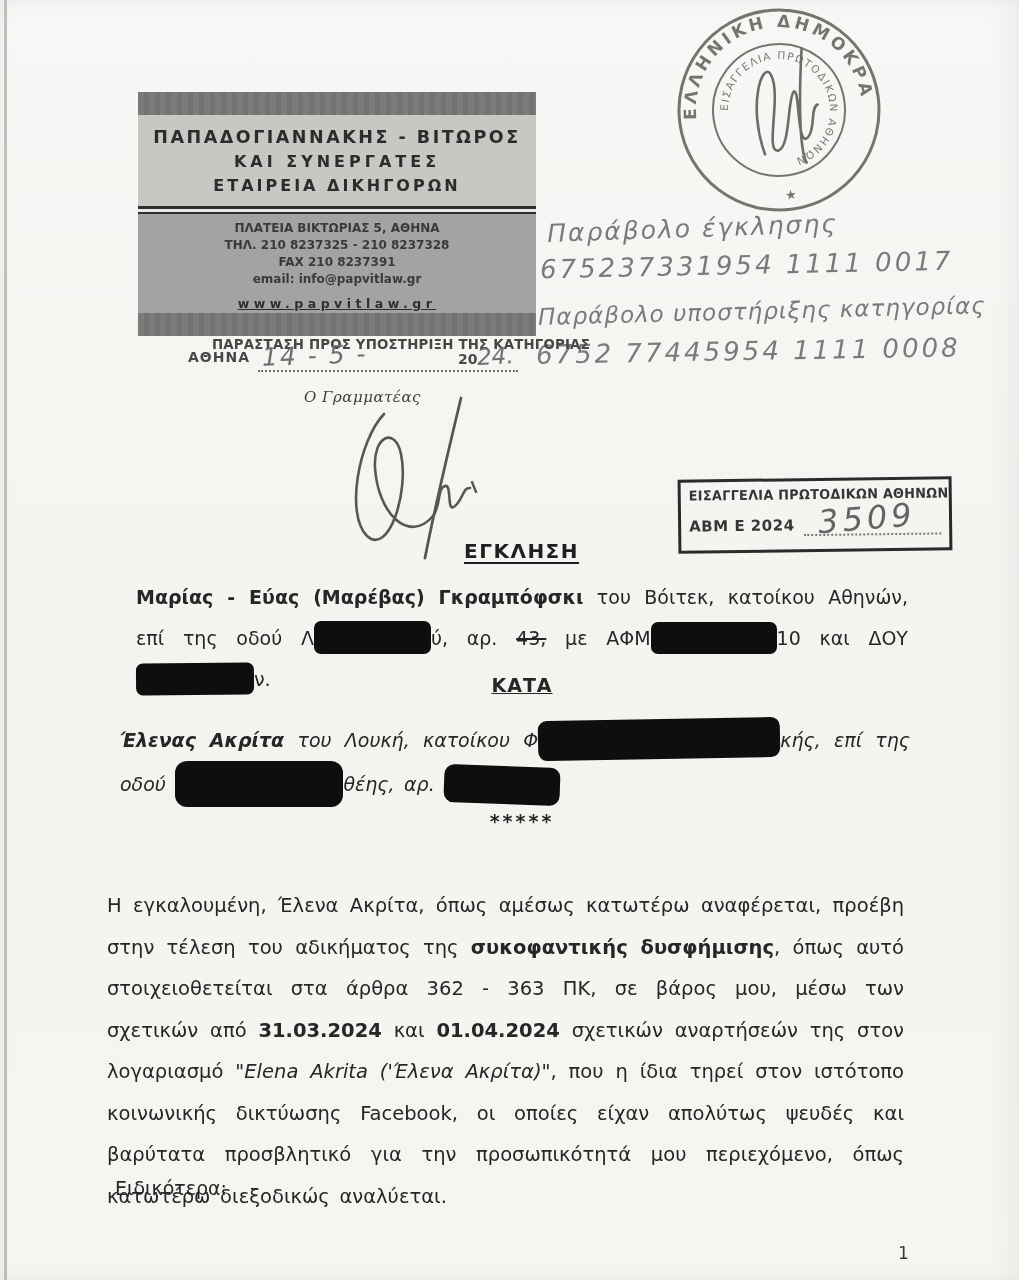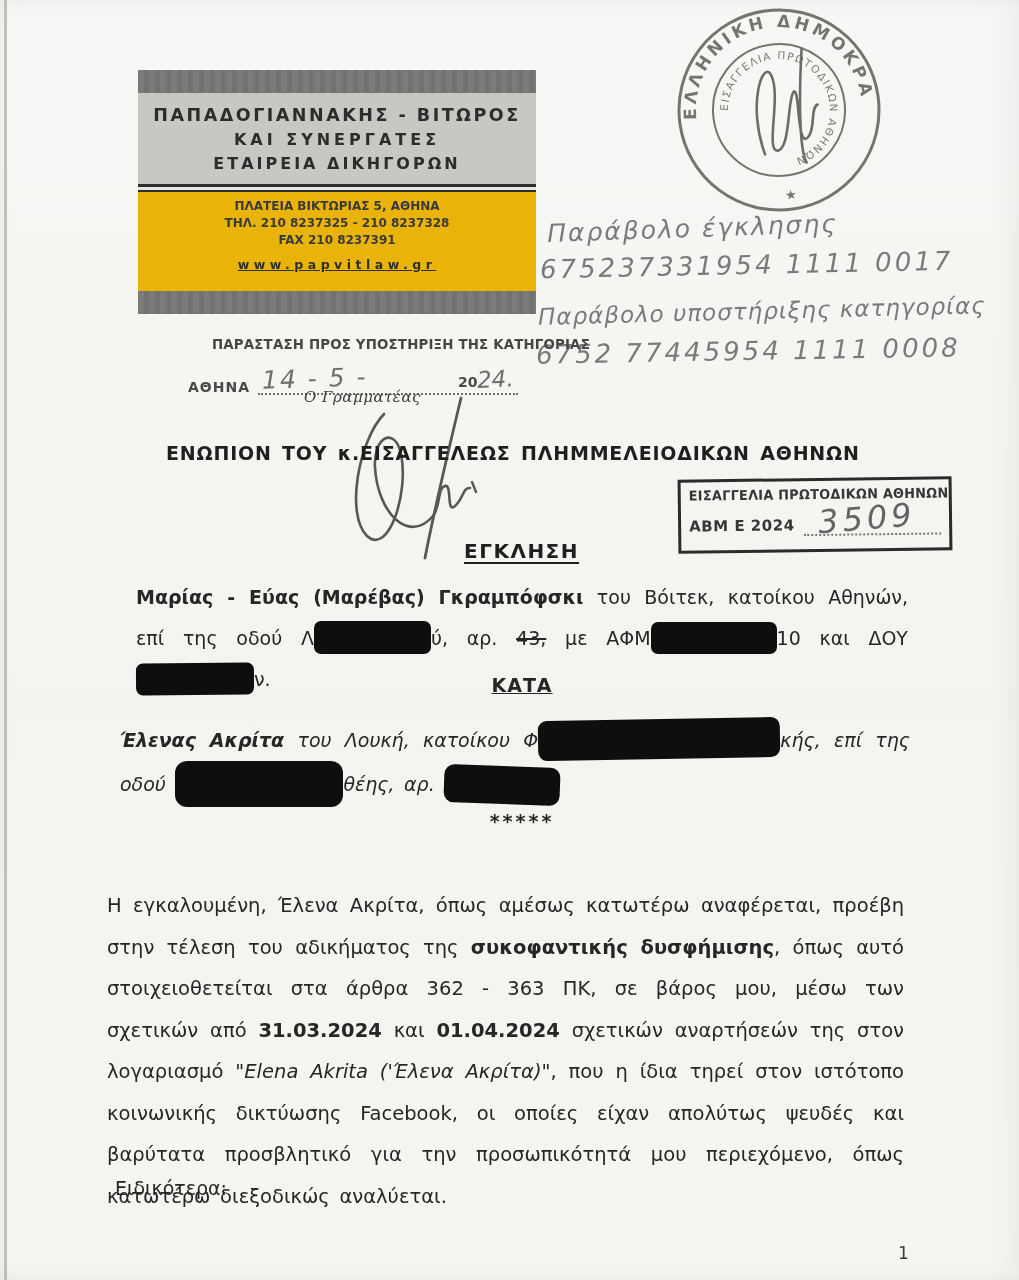--- a/index.html
+++ b/index.html
@@ -8,49 +8,49 @@
   .page {
     position:relative; width:1019px; height:1280px; margin:0 auto;
     background:linear-gradient(180deg,#f8f7f5 0%, #f4f3f0 55%, #f6f5f2 100%);
     overflow:hidden; color:#262626;
     box-shadow:inset -10px 0 25px rgba(0,0,0,0.045), inset 4px 0 10px rgba(0,0,0,0.03);
   }
   .abs { position:absolute; }
   .scan-edge { left:4px; top:0; width:3px; height:1280px; background:#b3b1ae; opacity:.8; }
 
   
-  .letterhead { left:138px; top:70px; width:398px; height:244px; background:#dddcda; }
+  .letterhead { left:138px; top:92px; width:398px; height:244px; background:#dddcda; }
   .lh-bar { width:100%; height:23px;
     background:repeating-linear-gradient(90deg,#7c7b79 0 6px,#737270 6px 11px); }
   .lh-bar-bottom { position:absolute; bottom:0; left:0; }
   .lh-name { background:#c8c7c4; text-align:center; padding:9px 2px 8px;
     font-weight:bold; color:#2c2c2c; }
   .lh-n1 { font-size:17.5px; letter-spacing:2.5px; line-height:26px; }
   .lh-n2 { font-size:16px; letter-spacing:4px; line-height:24px; }
   .lh-n3 { font-size:16px; letter-spacing:3px; line-height:24px; }
   .lh-divider { height:8px; border-top:3px solid #2e2e2e; border-bottom:2px solid #2e2e2e; background:#e9e8e5; }
-  .lh-contact { background:#eab308; text-align:center; padding-top:6px; font-weight:bold;
+  .lh-contact { background:#a3a3a3; text-align:center; padding-top:6px; font-weight:bold;
     font-size:12px; line-height:17px; color:#3a3a3a; height:114px; }
   .lh-web { display:inline-block; margin-top:7px; font-size:12.5px; letter-spacing:4.5px;
     text-decoration:underline; color:#2f2f2f;text-align:center; }
 
   
   .round-stamp { left:652px; top:0px; width:254px; height:224px; opacity:.8; }
 
   
   .hw { font-family:"DejaVu Sans", sans-serif; font-style:italic; color:#7a7a7a; white-space:nowrap; }
   .hw-notes-1 { left:547px; top:214px; font-size:25px; transform:rotate(-2deg); letter-spacing:2px; }
   .hw-notes-2 { left:540px; top:250px; font-size:26px; transform:rotate(-1.2deg); letter-spacing:3px; }
   .hw-notes-3 { left:538px; top:298px; font-size:23px; transform:rotate(-1.5deg); letter-spacing:1px; }
   .hw-notes-4 { left:536px; top:336px; font-size:26px; transform:rotate(-1deg); letter-spacing:3px; }
 
   
   .pstamp-title { left:212px; top:336px; font-size:14.5px; font-weight:bold; color:#474645;
     letter-spacing:.2px; transform:scaleX(.92); transform-origin:left; white-space:nowrap; }
-  .pstamp-dateline { left:188px; top:364px; width:330px; display:flex; align-items:flex-end; }
+  .pstamp-dateline { left:188px; top:341px; width:330px; display:flex; align-items:center; }
   .pstamp-city { font-size:14px; font-weight:bold; color:#4a4948; letter-spacing:1px; }
   .dotted { flex:1; margin-left:8px; border-bottom:2px dotted #6d6c6a; display:flex;
     align-items:baseline; justify-content:space-between; padding:0 4px; }
   .hw-date { font-size:25px; transform:rotate(-2deg); color:#6e6e6e; letter-spacing:2px; }
   .printed-year { font-size:14px; font-weight:bold; color:#4a4948; }
   .hw-year { font-size:23px; color:#6e6e6e; transform:rotate(-3deg); display:inline-block; }
   .secretary { left:304px; top:388px; font-family:"DejaVu Serif", serif; font-style:italic;
     font-size:15px; color:#3f3e3d; letter-spacing:.5px; }
   .big-signature { left:337px; top:396px; width:150px; height:168px; opacity:.85; }
 
@@ -93,20 +93,21 @@
     <div class="lh-name">
       <div class="lh-n1">ΠΑΠΑΔΟΓΙΑΝΝΑΚΗΣ - ΒΙΤΩΡΟΣ</div>
       <div class="lh-n2">ΚΑΙ ΣΥΝΕΡΓΑΤΕΣ</div>
       <div class="lh-n3">ΕΤΑΙΡΕΙΑ ΔΙΚΗΓΟΡΩΝ</div>
     </div>
     <div class="lh-divider"></div>
     <div class="lh-contact">
       <div>ΠΛΑΤΕΙΑ ΒΙΚΤΩΡΙΑΣ 5, ΑΘΗΝΑ</div>
       <div>ΤΗΛ. 210 8237325 - 210 8237328</div>
       <div>FAX 210 8237391</div>
+      <div>email: info@papvitlaw.gr</div>
       <span class="lh-web">www.papvitlaw.gr</span>
     </div>
     <div class="lh-bar lh-bar-bottom"></div>
   </div>
 
   <svg class="abs round-stamp" viewBox="0 0 254 224">
     <g transform="rotate(-8 127 110)">
       <circle cx="127" cy="110" r="100" fill="none" stroke="#56544f" stroke-width="3"></circle>
       <circle cx="127" cy="110" r="66" fill="none" stroke="#56544f" stroke-width="2"></circle>
       <path id="oc" d="M 44,110 A 83,83 0 0 1 210,110" fill="none"></path>
@@ -138,21 +139,20 @@
     </span>
   </div>
   <div class="abs secretary">Ο Γραμματέας</div>
 
   <svg class="abs big-signature" viewBox="0 0 150 168">
     <path d="M47,18 C22,44 8,118 30,140 C52,160 72,96 64,58 C58,30 36,40 38,72 C41,118 72,148 96,120 C104,110 100,92 108,90 C116,88 108,122 120,108 C127,100 126,92 133,92" fill="none" stroke="#3d3c3a" stroke-width="2.6" stroke-linecap="round"></path>
     <path d="M124,2 C112,52 96,120 88,162" fill="none" stroke="#3d3c3a" stroke-width="2.8" stroke-linecap="round"></path>
     <path d="M135,86 l4,10" fill="none" stroke="#3d3c3a" stroke-width="2.4" stroke-linecap="round"></path>
   </svg>
 
-  <div class="abs addressee">ΕΝΩΠΙΟΝ ΤΟΥ κ.ΕΙΣΑΓΓΕΛΕΩΣ ΠΛΗΜΜΕΛΕΙΟΔΙΚΩΝ ΑΘΗΝΩΝ</div>
   <div class="abs doc-title">ΕΓΚΛΗΣΗ</div>
 
   <div class="abs abm-box">
     <div class="abm-line1">ΕΙΣΑΓΓΕΛΙΑ ΠΡΩΤΟΔΙΚΩΝ ΑΘΗΝΩΝ</div>
     <div class="abm-line2">
       <span class="abm-label">ΑΒΜ Ε 2024</span>
       <span class="abm-num-wrap"><span class="hw abm-num">3509</span></span>
     </div>
   </div>
 

